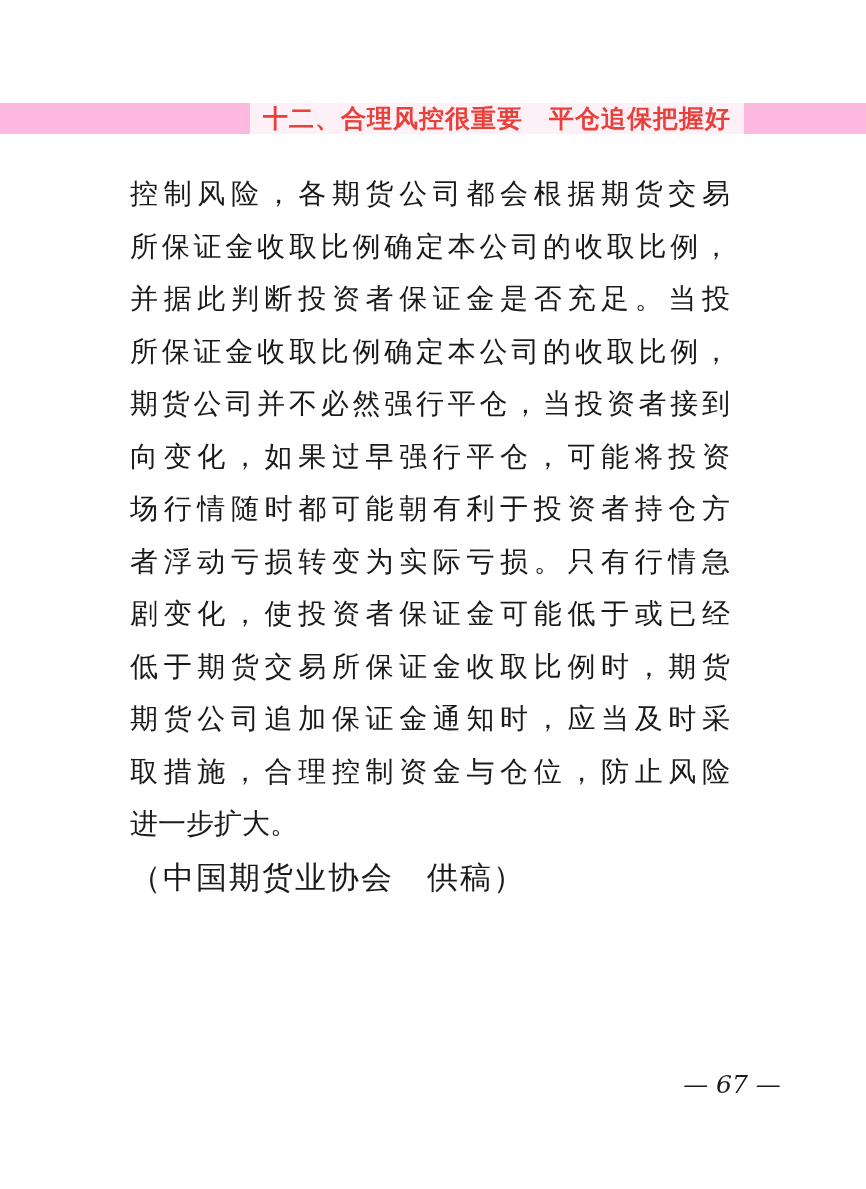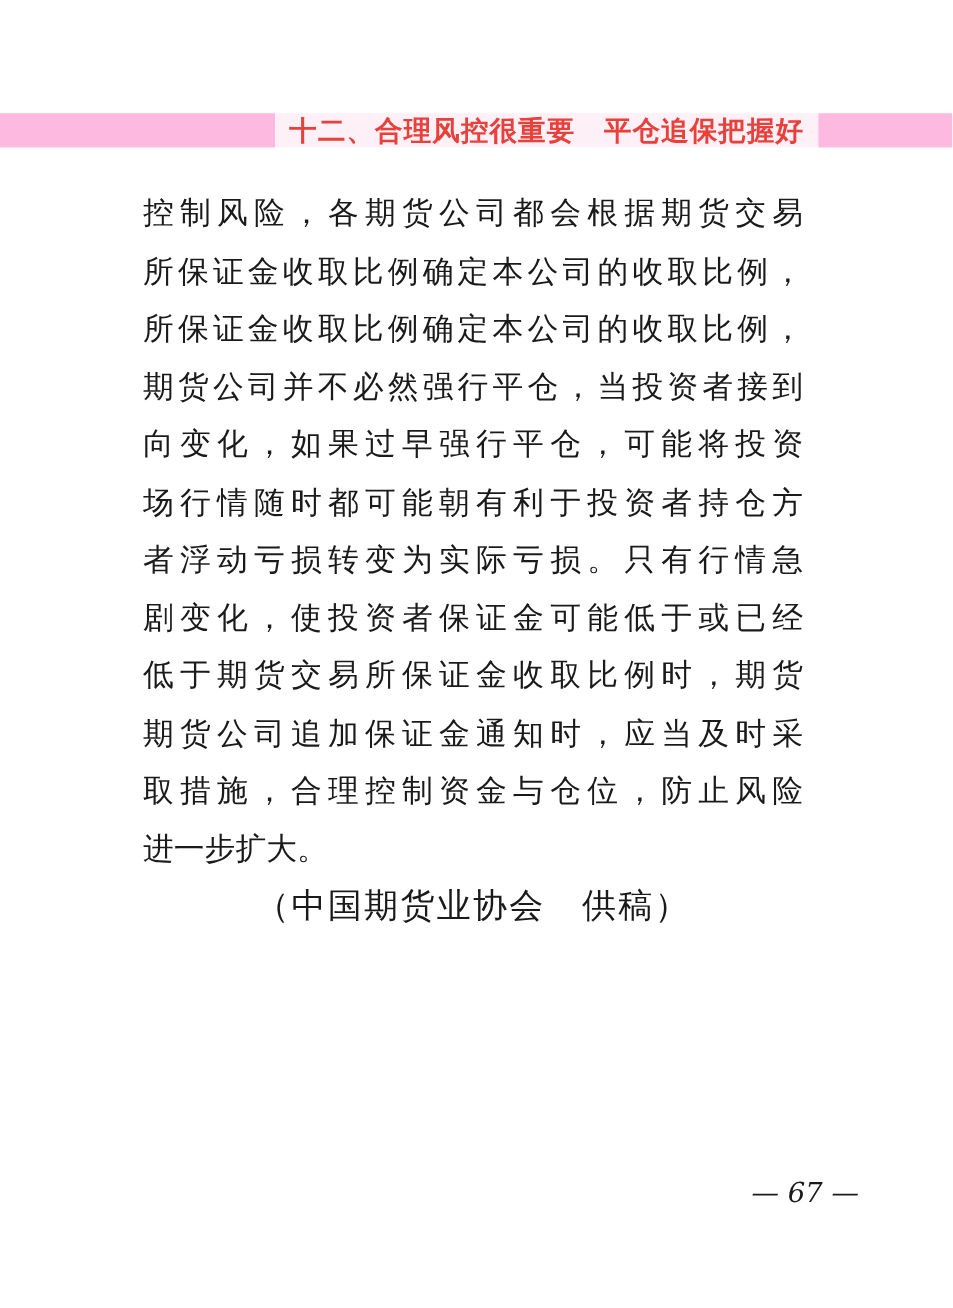--- a/index.html
+++ b/index.html
@@ -72,21 +72,21 @@
     word-break: break-all;
   }
   .body-line.last {
     text-align: left;
     text-align-last: left;
   }
   .attribution {
     font-size: 31px;
     line-height: 52.5px;
     height: 52.5px;
-    text-align: center;
+    text-align: left;
     letter-spacing: 2px;
   }
   
   .page-number {
     position: absolute;
     top: 1070px;
     left: 632px;
     width: 200px;
     text-align: center;
     font-size: 25px;
@@ -102,20 +102,21 @@
 
   <div class="header-strip">
     <div class="header-bar-left"></div>
     <div class="header-title">十二、合理风控很重要　平仓追保把握好</div>
     <div class="header-bar-right"></div>
   </div>
 
   <div class="body-block">
     <div class="body-line">控制风险，各期货公司都会根据期货交易</div>
     <div class="body-line">所保证金收取比例确定本公司的收取比例，</div>
+    <div class="body-line">并据此判断投资者保证金是否充足。当投</div>
     <div class="body-line">所保证金收取比例确定本公司的收取比例，</div>
     <div class="body-line">期货公司并不必然强行平仓，当投资者接到</div>
     <div class="body-line">向变化，如果过早强行平仓，可能将投资</div>
     <div class="body-line">场行情随时都可能朝有利于投资者持仓方</div>
     <div class="body-line">者浮动亏损转变为实际亏损。只有行情急</div>
     <div class="body-line">剧变化，使投资者保证金可能低于或已经</div>
     <div class="body-line">低于期货交易所保证金收取比例时，期货</div>
     <div class="body-line">期货公司追加保证金通知时，应当及时采</div>
     <div class="body-line">取措施，合理控制资金与仓位，防止风险</div>
     <div class="body-line last">进一步扩大。</div>

